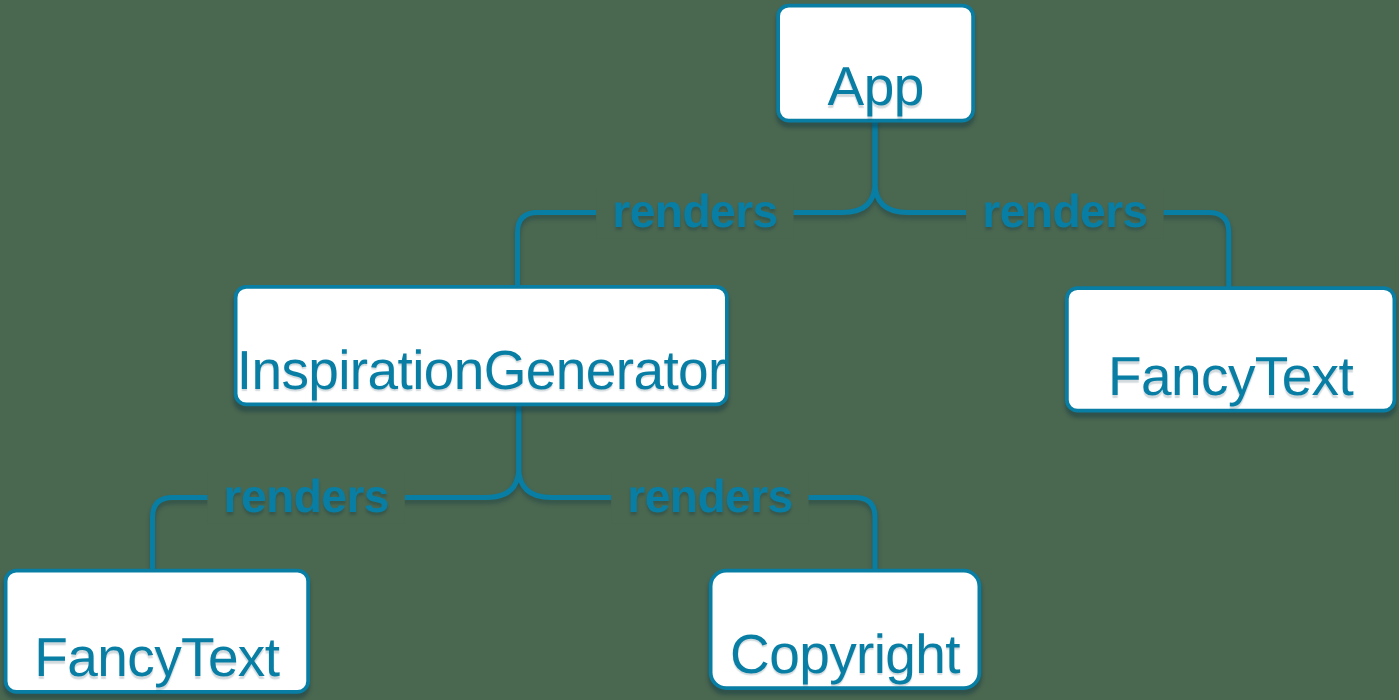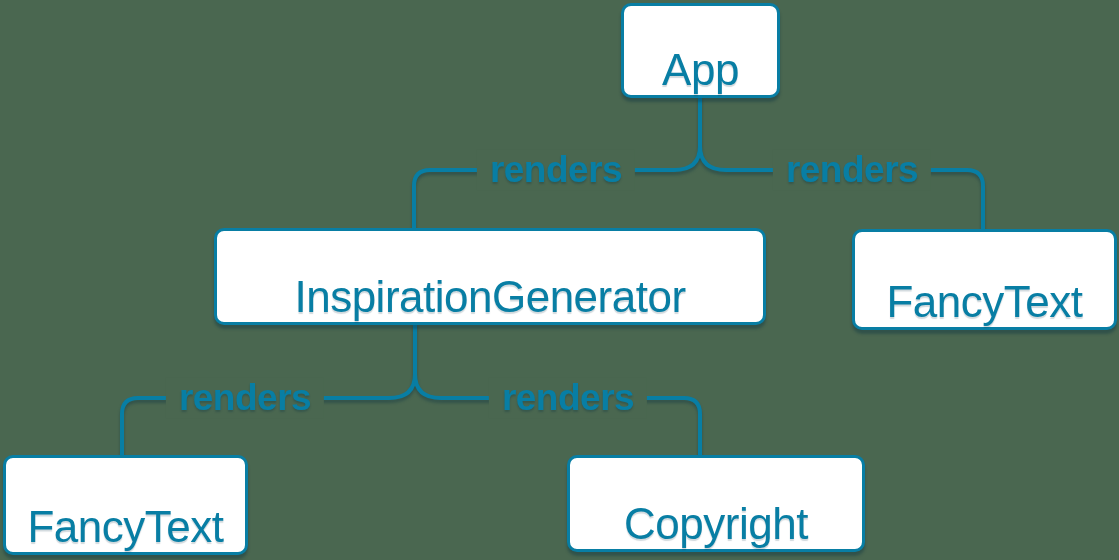--- a/index.html
+++ b/index.html
@@ -34,24 +34,24 @@
     display:flex;align-items:flex-end;justify-content:center;
     color:var(--accent);
     font-size:44px;
     font-weight:500;
     letter-spacing:-0.5px;
     box-shadow:0 4px 3px var(--shadow);
     text-shadow:0 2px 1px rgba(3,44,64,0.18);
     white-space:nowrap;
   }
   .node-app{left:621px;top:3px;width:159px;height:95px;}
-  .node-ig{left:214px;top:228px;width:552px;height:97px;}
+  .node-ig{left:187px;top:228px;width:396px;height:97px;}
   .node-ft-right{left:852px;top:229px;width:265px;height:101px;}
   .node-ft-left{left:3px;top:455px;width:245px;height:100px;}
-  .node-copyright{left:567px;top:455px;width:298px;height:97px;}
+  .node-copyright{left:567px;top:455px;width:218px;height:97px;border-radius:14px;}
   .edge-label{
     position:absolute;
     transform:translate(-50%,-50%);
     background:var(--bg);
     color:var(--accent);
     font-size:37px;
     font-weight:600;
     letter-spacing:-0.5px;
     padding:0 13px;
     line-height:1.1;

